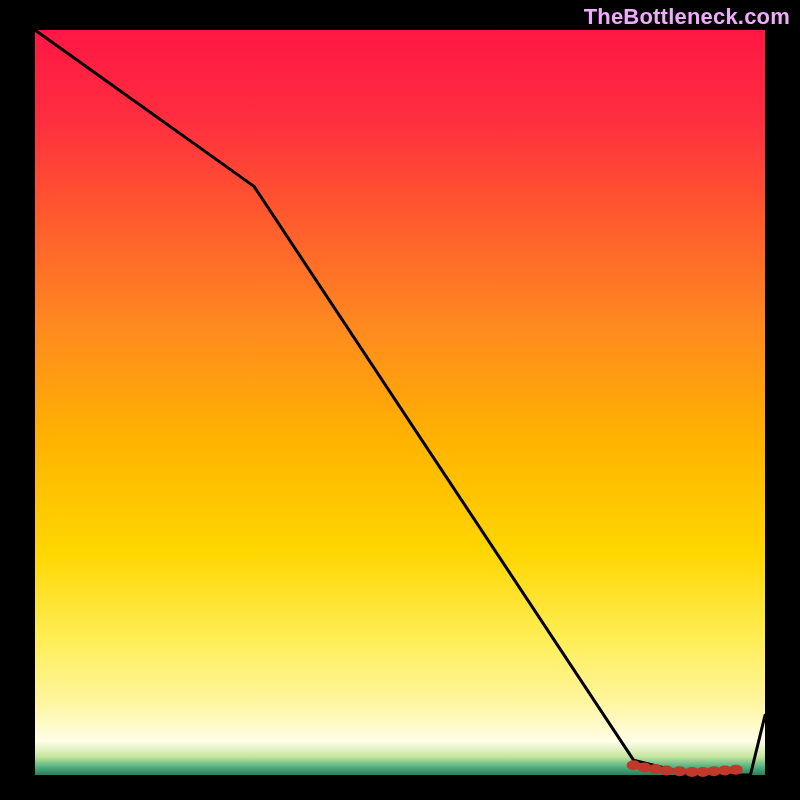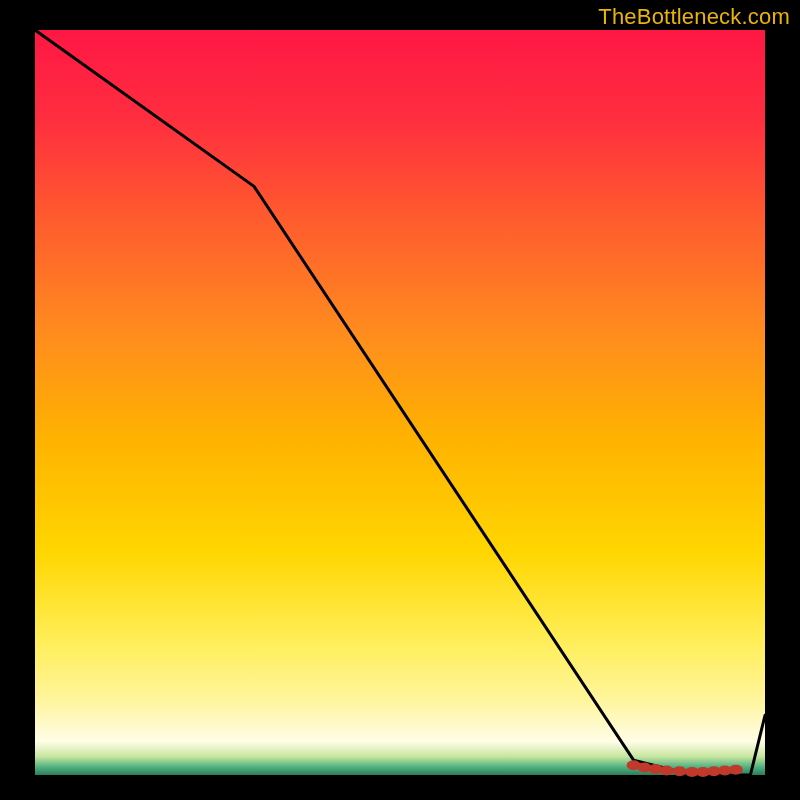--- a/index.html
+++ b/index.html
@@ -15,22 +15,22 @@
     width: 800px;
     height: 800px;
     background: #000;
   }
   .watermark {
     position: absolute;
     top: 4px;
     right: 10px;
     font-family: Arial, Helvetica, sans-serif;
     font-size: 22px;
-    font-weight: normal;
-    color: #eab308;
+    font-weight: bold;
+    color: #f0abfc;
     letter-spacing: 0.2px;
     z-index: 10;
   }
   svg.plot {
     position: absolute;
     left: 0;
     top: 0;
     width: 800px;
     height: 800px;
   }

